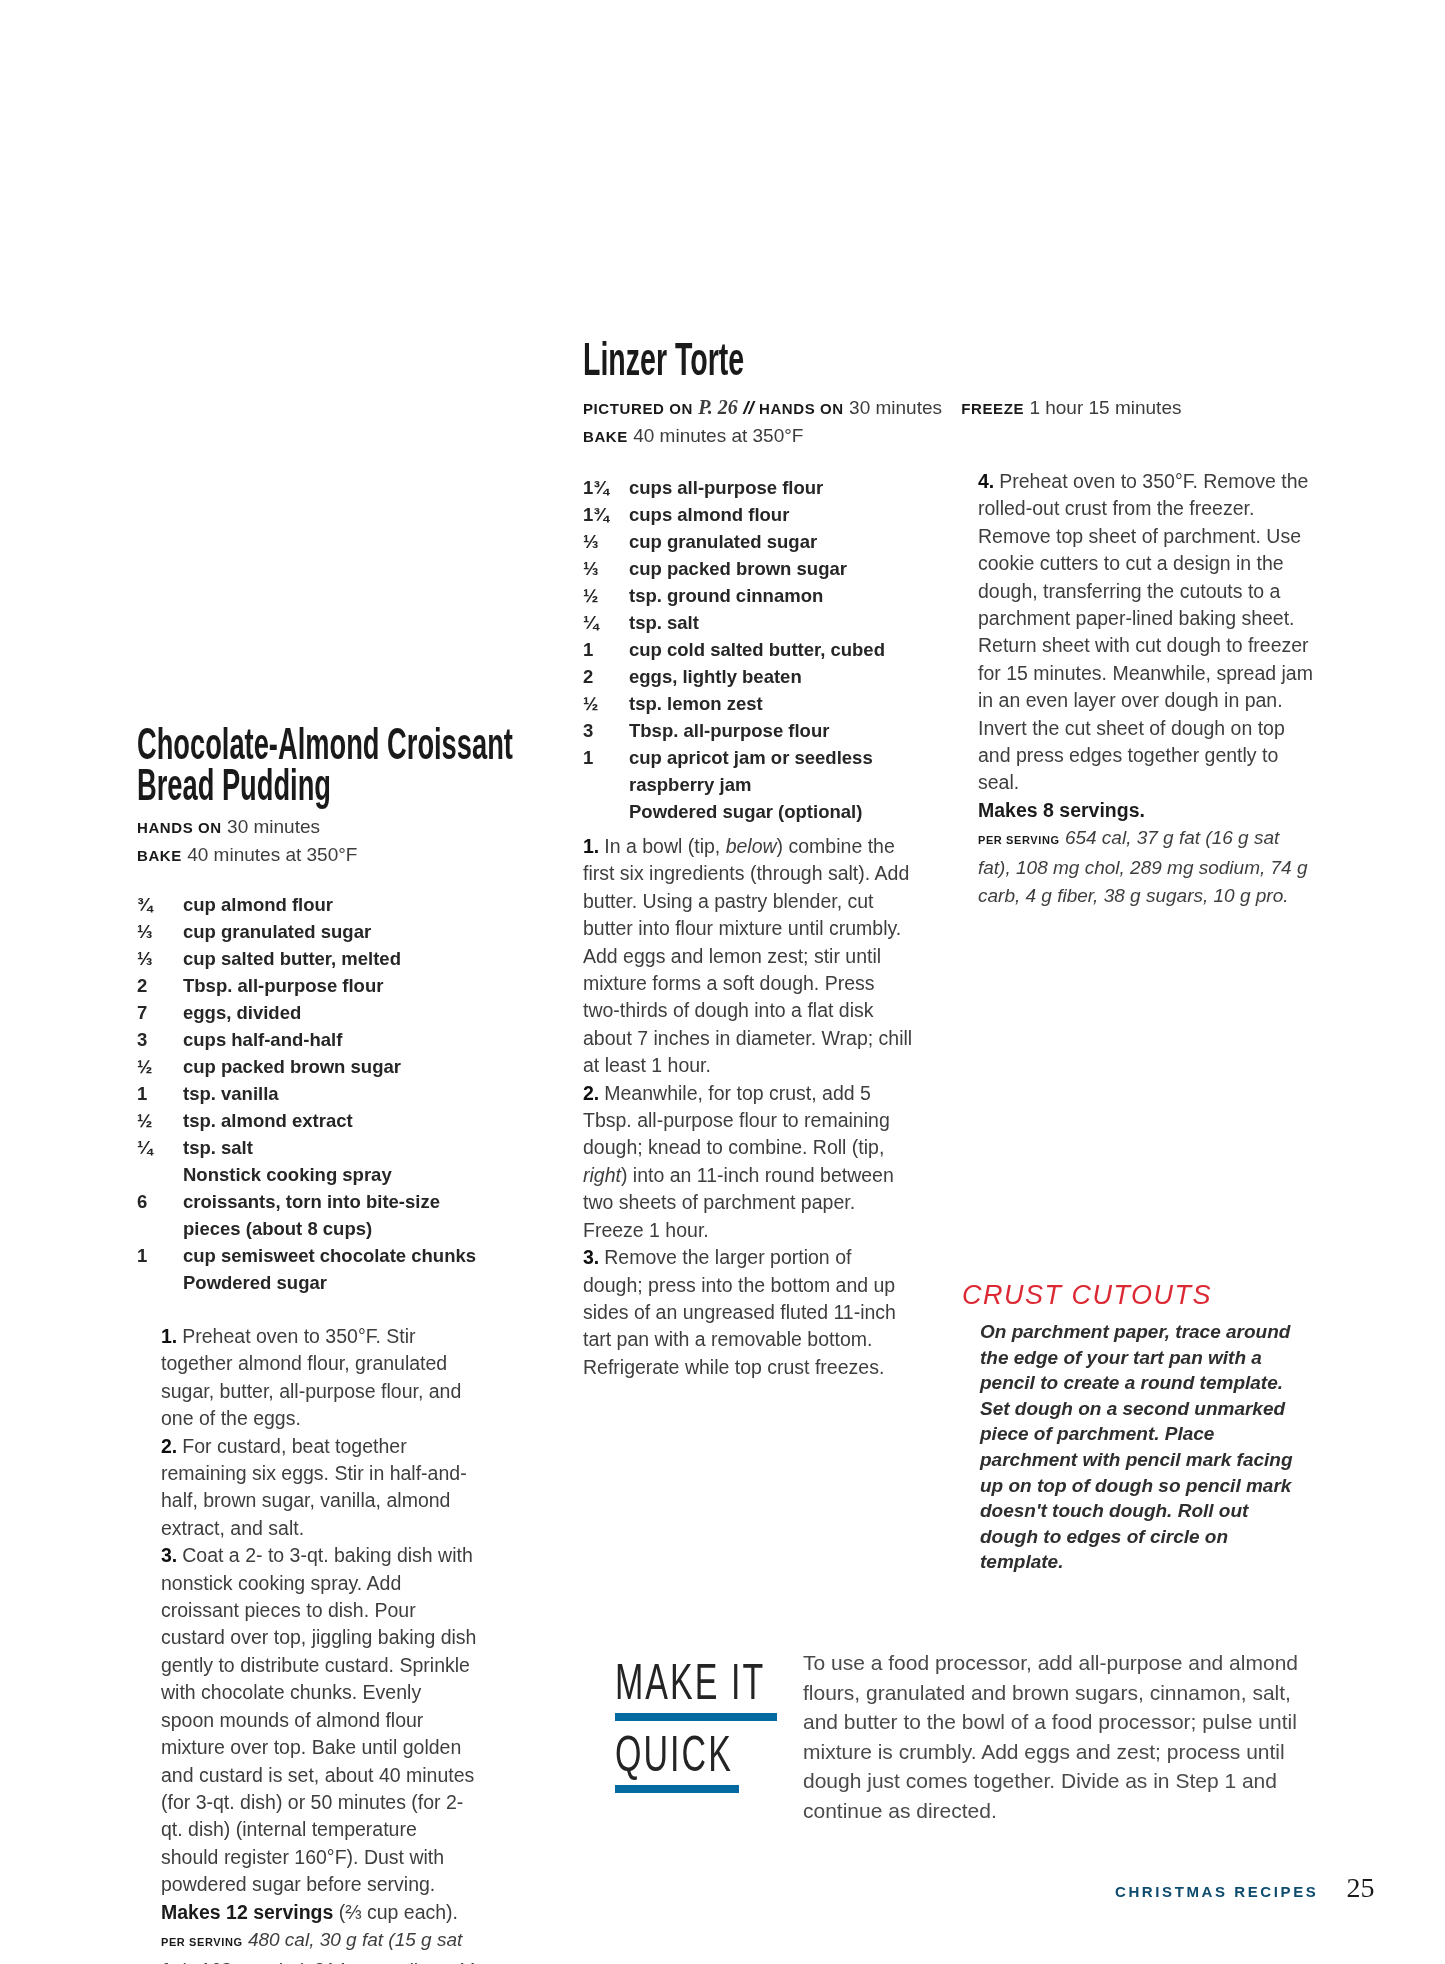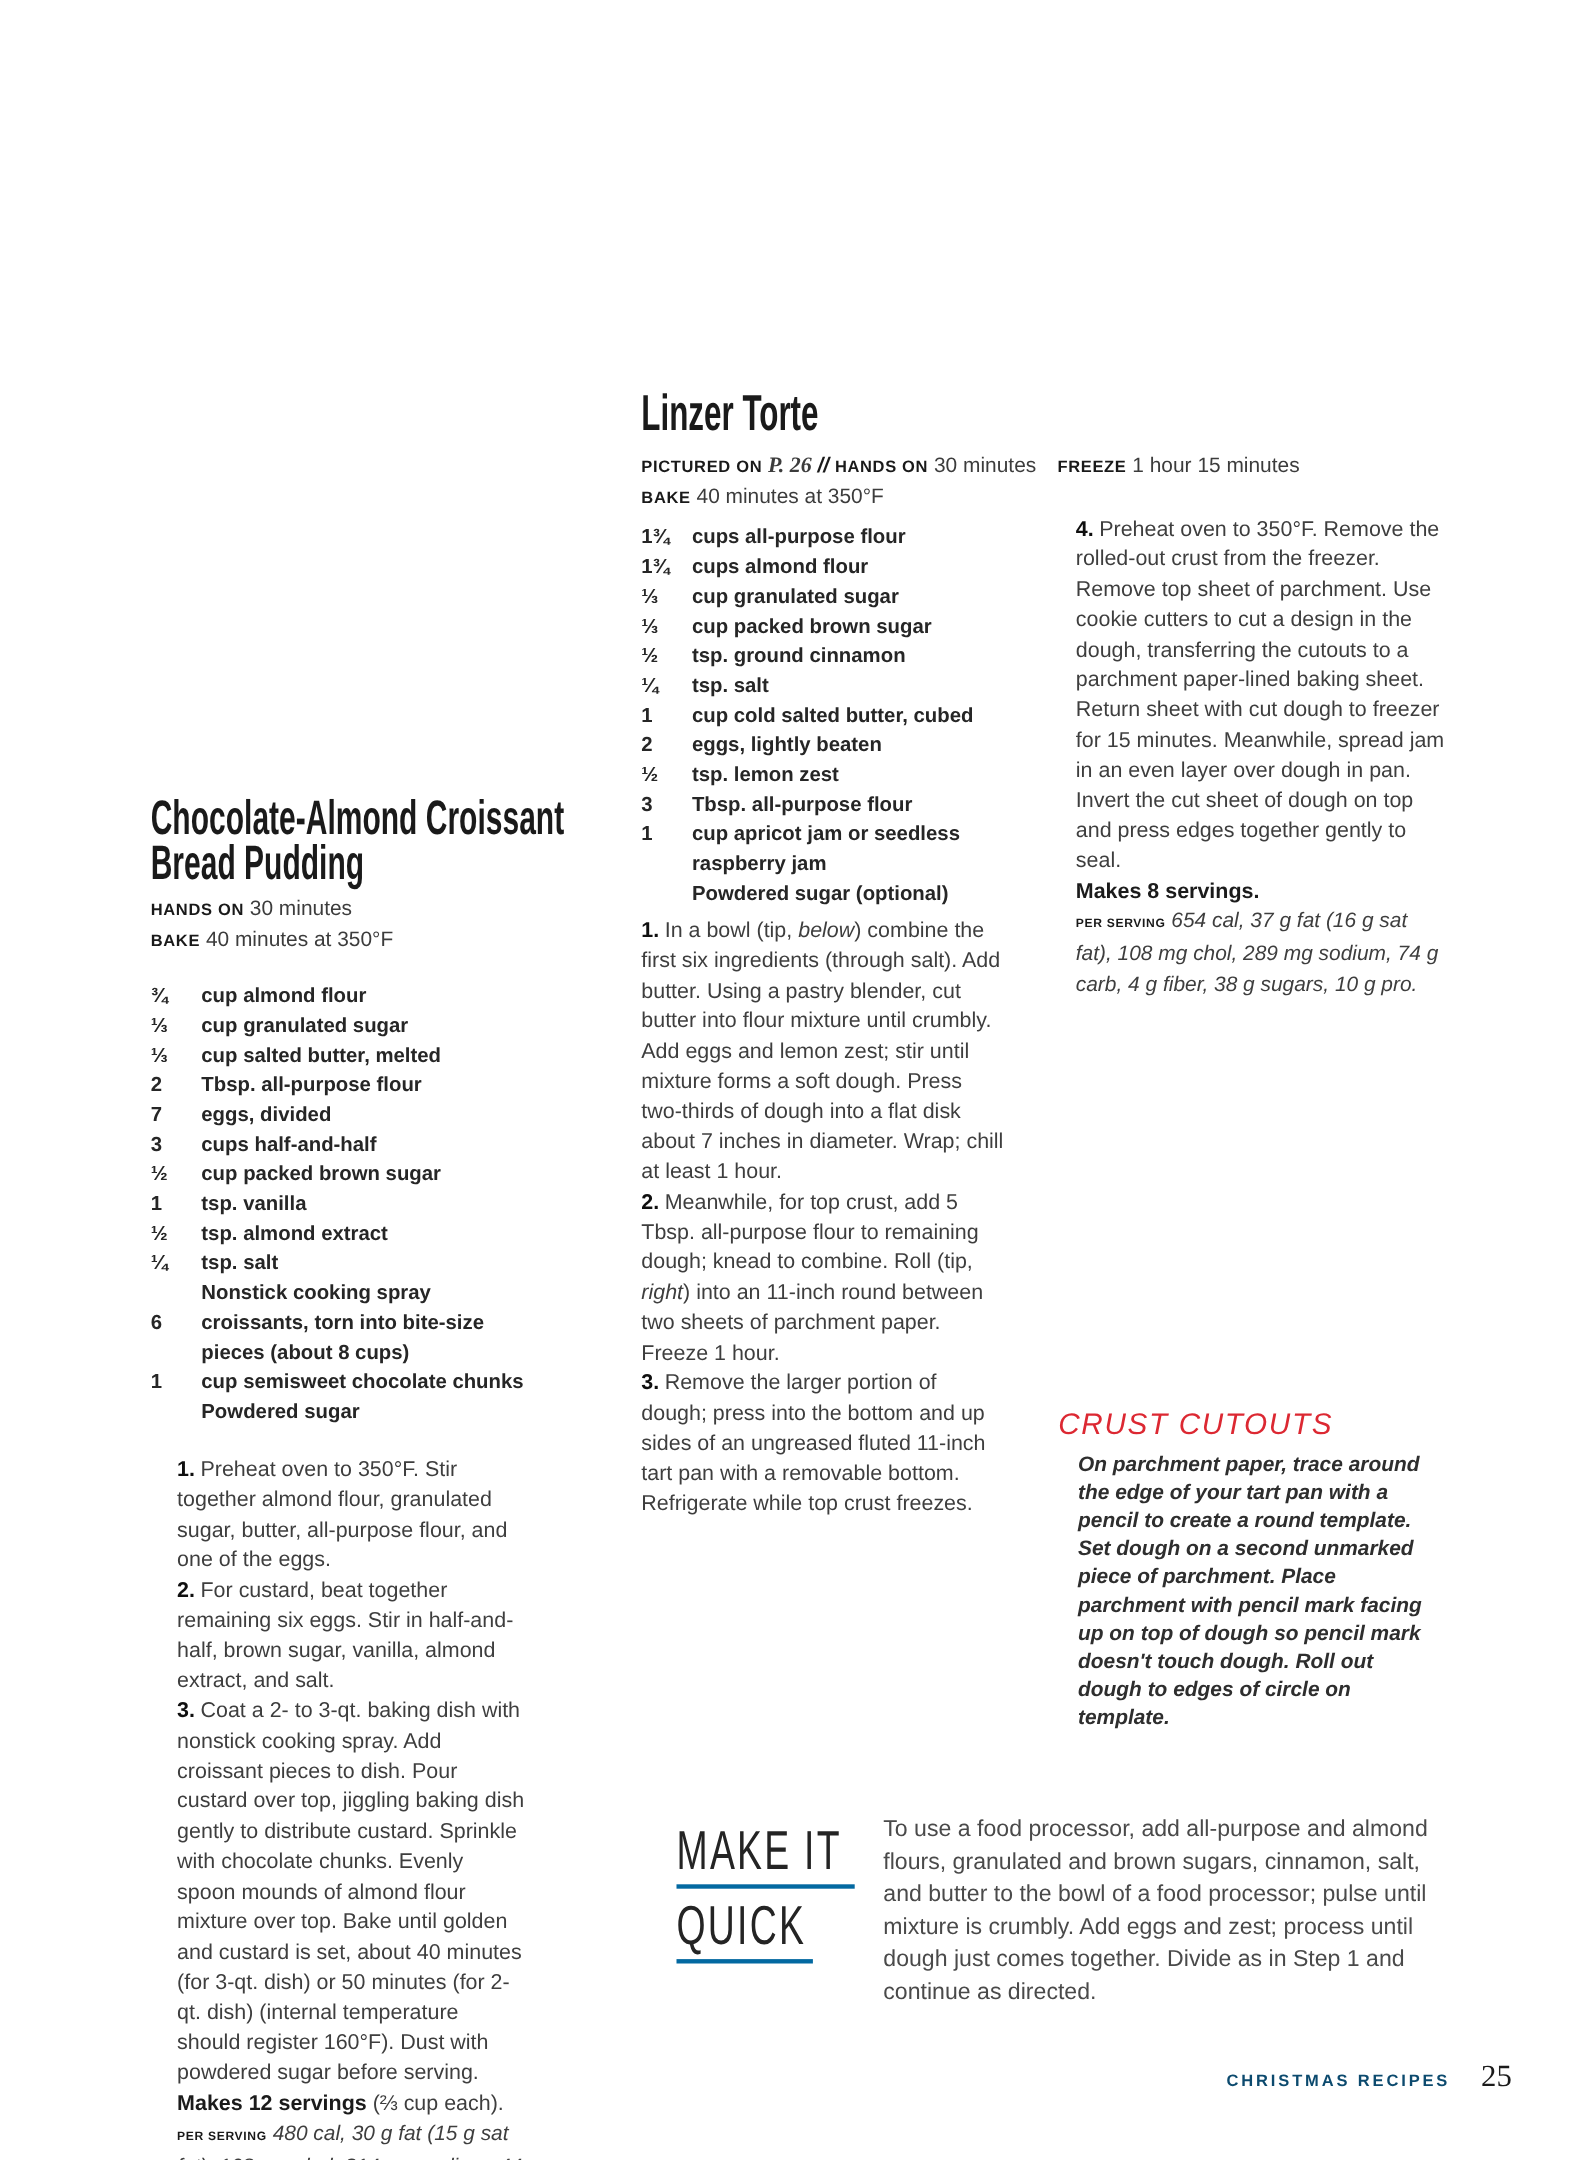--- a/index.html
+++ b/index.html
@@ -31,39 +31,39 @@
   .makes .b{font-weight:700;color:#1b1b1b;}
   .ps{margin:0;font-size:19px;line-height:27.2px;}
   .ps .pslabel{font-weight:700;font-style:normal;font-size:11px;letter-spacing:0.6px;color:#191919;}
   .ps .psval{font-style:italic;color:#3e3e3e;}
   
   .abs{position:absolute;}
   #bp-col{left:137px;top:723px;width:342px;}
   #bp-col .meta{margin-top:8px;}
   #bp-col .ing{margin-top:22px;}
   #bp-col .steps{margin-top:27px;margin-left:24px;}
-  #lz-head{left:583px;top:352px;width:640px;}
+  #lz-head{left:583px;top:336px;width:640px;}
   #lz-head .metaline:first-of-type{margin-top:0;}
   #lz-head .hd1{margin-bottom:12px;}
   #lz-ing{left:583px;top:474px;width:340px;}
   #lz-steps-a{left:583px;top:833px;width:332px;}
   #lz-steps-b{left:978px;top:468px;width:336px;}
   
   #tip{left:962px;top:1280px;width:350px;text-align:left;}
   #tip h3{
     margin:0 0 9px 0;font-style:italic;font-weight:400;font-size:27px;line-height:30px;
     letter-spacing:1.5px;color:#dc2832;white-space:nowrap;
   }
   #tip .tip-body{
     margin:0 18px;font-weight:700;font-style:italic;font-size:19px;line-height:25.6px;color:#2e2e2e;
   }
   
   #miq{left:615px;top:1648px;width:702px;}
   .miq-label{float:left;width:188px;height:152px;margin-top:12px;}
-  .miq-line{padding-bottom:9px;margin-bottom:11px;border-bottom:4px solid #0369a1;}
+  .miq-line{padding-bottom:9px;margin-bottom:11px;border-bottom:8px solid #0369a1;}
   .miq-line.w1{width:162px;}
   .miq-line.w2{width:124px;}
   .miq-text{
     display:inline-block;font-size:50px;line-height:44px;font-weight:400;color:#242424;
     letter-spacing:3px;transform:scaleX(0.68);transform-origin:0 100%;white-space:nowrap;
   }
   .miq-body{margin:0;font-size:21px;line-height:29.6px;color:#4a4a4a;}
   
   #footer{left:1115px;top:1872px;display:flex;align-items:baseline;}
   .f-section{font-weight:700;font-size:15px;letter-spacing:2.6px;color:#0c4a6e;white-space:nowrap;}

